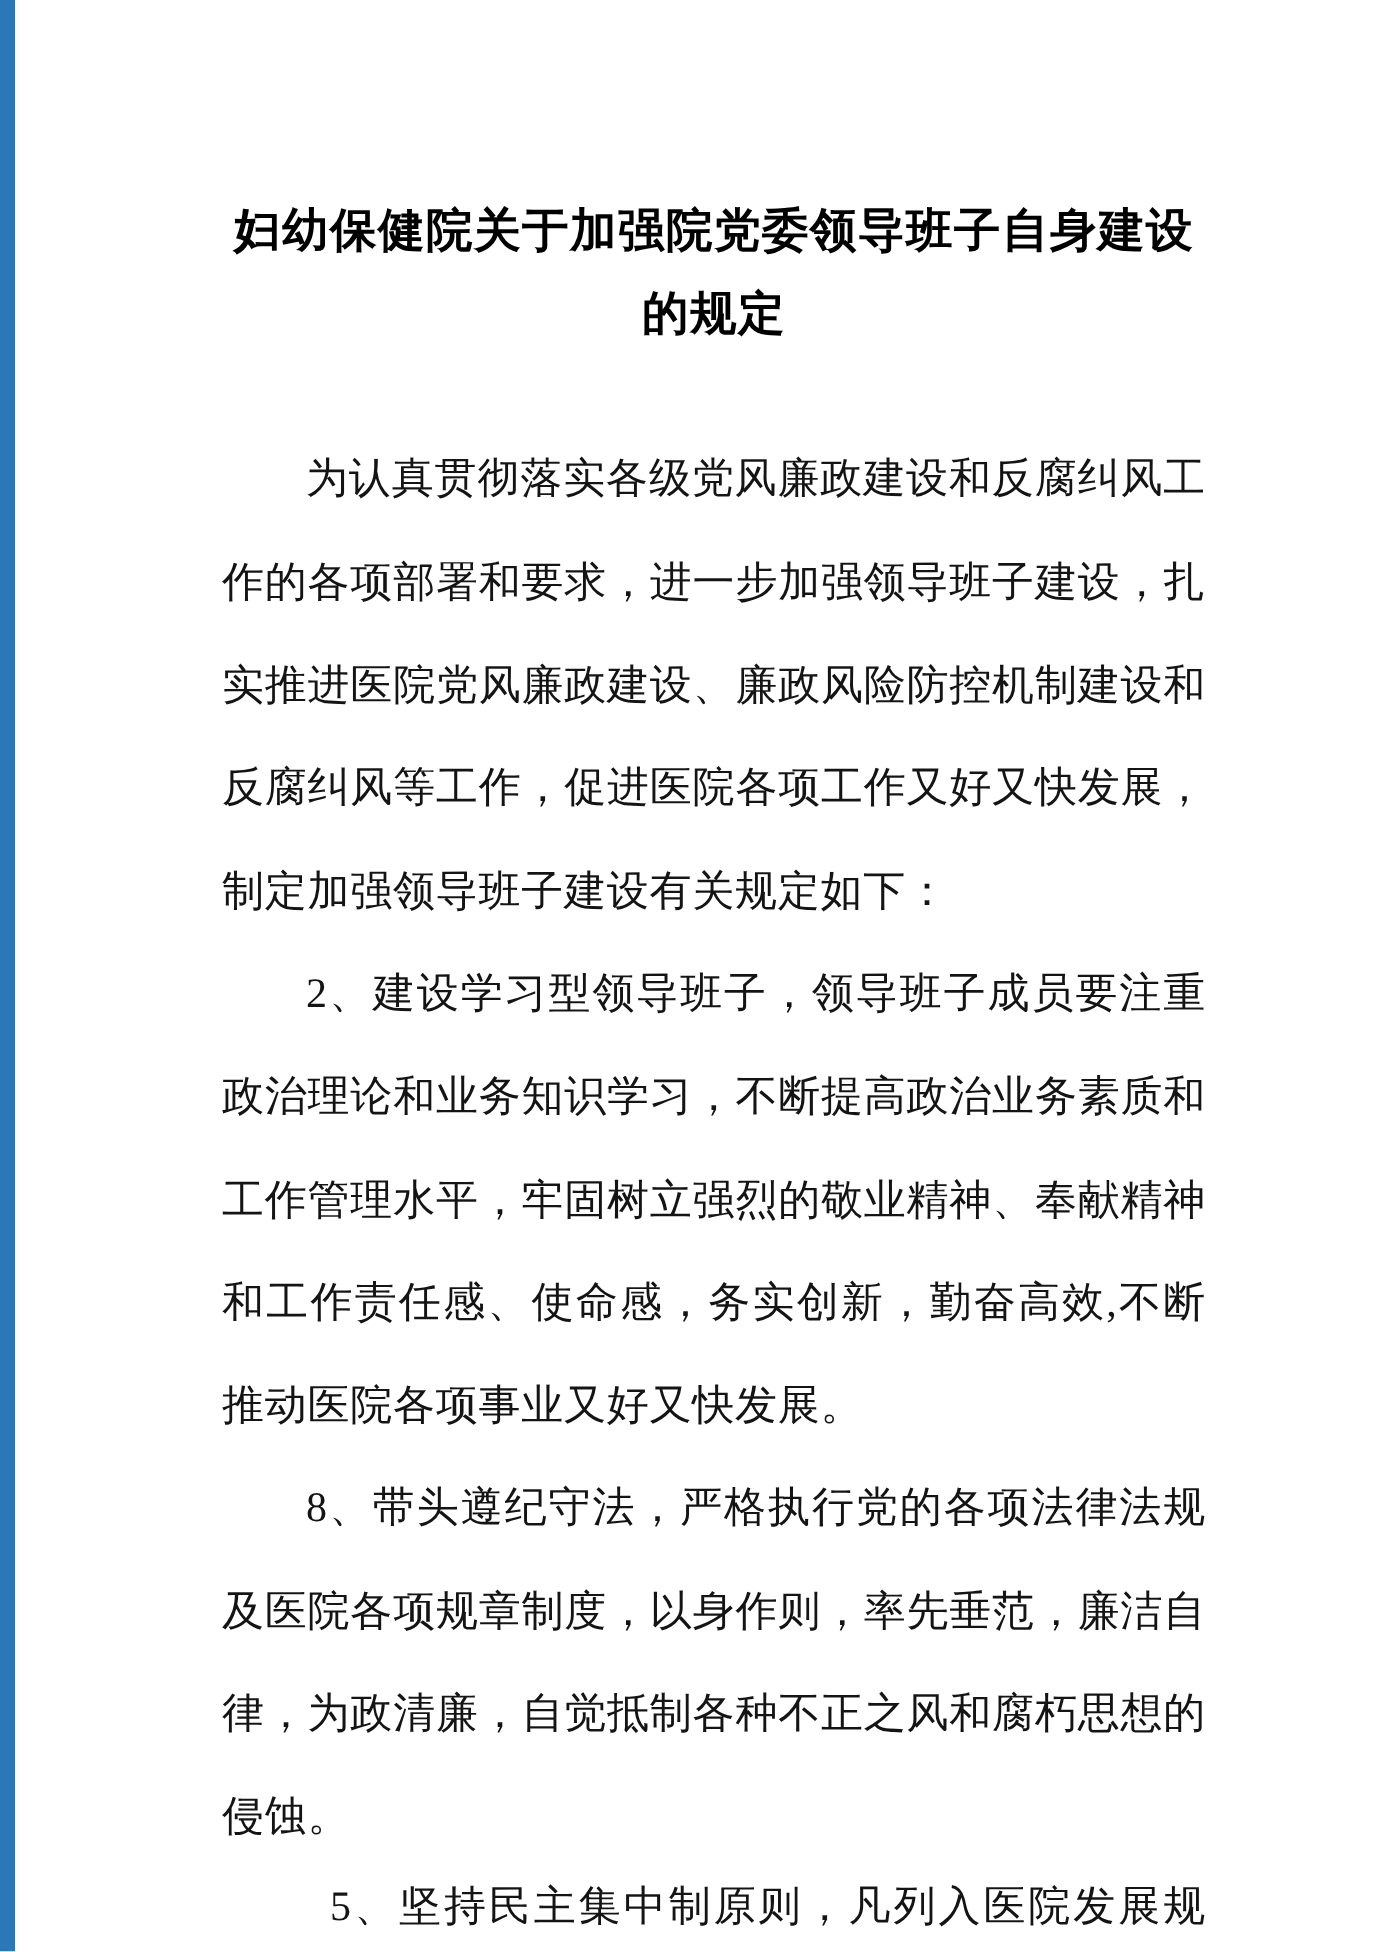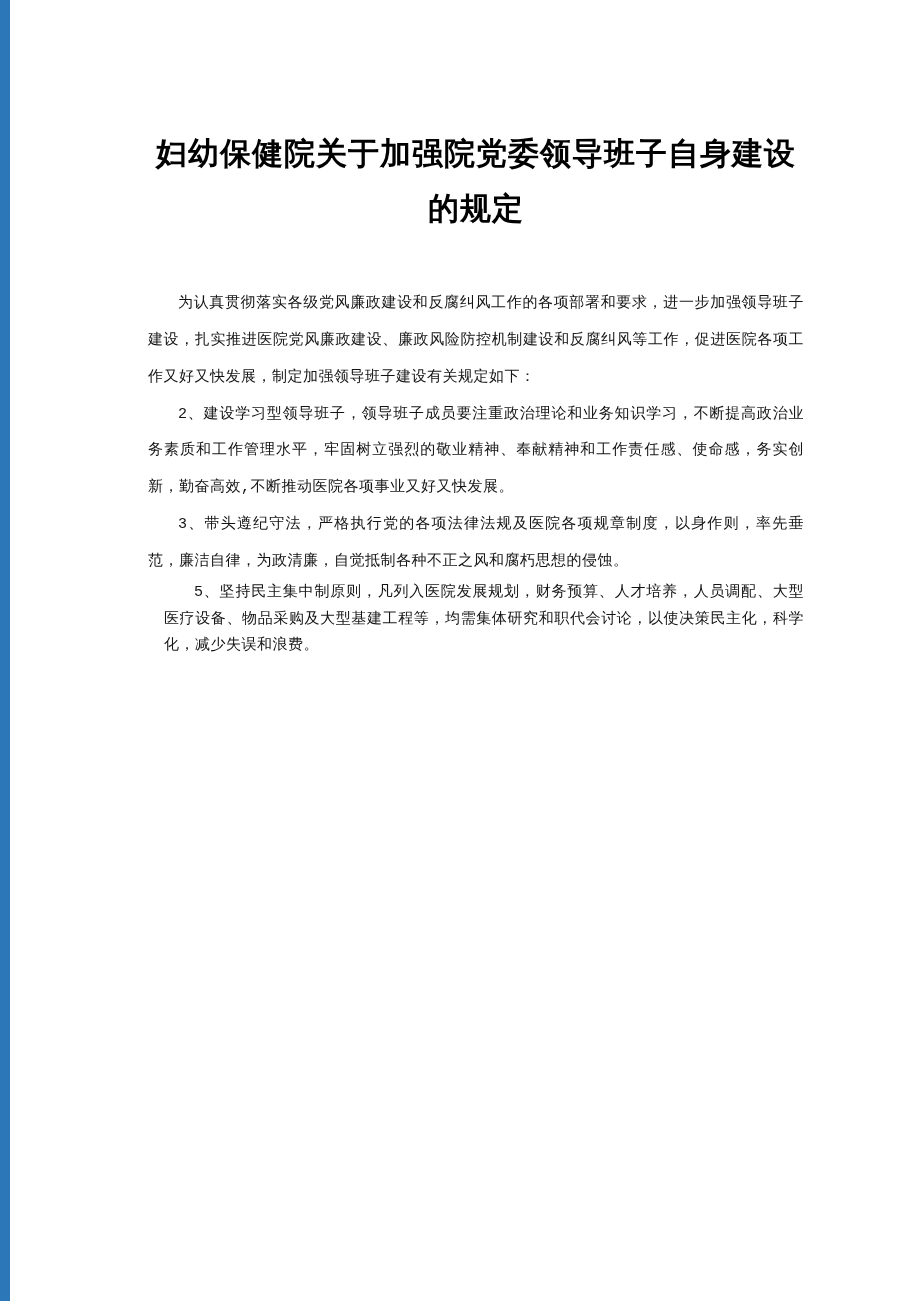--- a/index.html
+++ b/index.html
@@ -34,37 +34,36 @@
     font-weight: bold;
     font-size: 31px;
     line-height: 1.78;
     letter-spacing: 1px;
     text-align: center;
     color: #000000;
     max-width: 646px;
     margin: 0 auto 50px auto;
   }
   .para {
-    font-size: 15px;
+    font-size: 28px;
     line-height: 2.45;
     letter-spacing: 0.5px;
     text-align: justify;
     text-indent: 2em;
     margin: 0;
-    font-family: Liberation Mono, monospace;
   }
   .para.tight {
     line-height: 1.75;
     margin-left: 16px;
   }
 </style>
 </head>
 <body>
 
 <div class="accent-bar"></div>
 
 <div class="content">
   <h1 class="title">妇幼保健院关于加强院党委领导班子自身建设的规定</h1>
   <p class="para">为认真贯彻落实各级党风廉政建设和反腐纠风工作的各项部署和要求，进一步加强领导班子建设，扎实推进医院党风廉政建设、廉政风险防控机制建设和反腐纠风等工作，促进医院各项工作又好又快发展，制定加强领导班子建设有关规定如下：</p>
   <p class="para">2、建设学习型领导班子，领导班子成员要注重政治理论和业务知识学习，不断提高政治业务素质和工作管理水平，牢固树立强烈的敬业精神、奉献精神和工作责任感、使命感，务实创新，勤奋高效,不断推动医院各项事业又好又快发展。</p>
-  <p class="para">3、带头遵纪守法，严格执行党的各项法律法规及医院各项规章制度，以身作则，率先垂范，廉洁自律，为政清廉，自觉抵制各种不正之风和腐朽思想的侵蚀。</p>
+  <p class="para">8、带头遵纪守法，严格执行党的各项法律法规及医院各项规章制度，以身作则，率先垂范，廉洁自律，为政清廉，自觉抵制各种不正之风和腐朽思想的侵蚀。</p>
   <p class="para tight">5、坚持民主集中制原则，凡列入医院发展规划，财务预算、人才培养，人员调配、大型医疗设备、物品采购及大型基建工程等，均需集体研究和职代会讨论，以使决策民主化，科学化，减少失误和浪费。</p>
 </div>
 
 </body></html>

